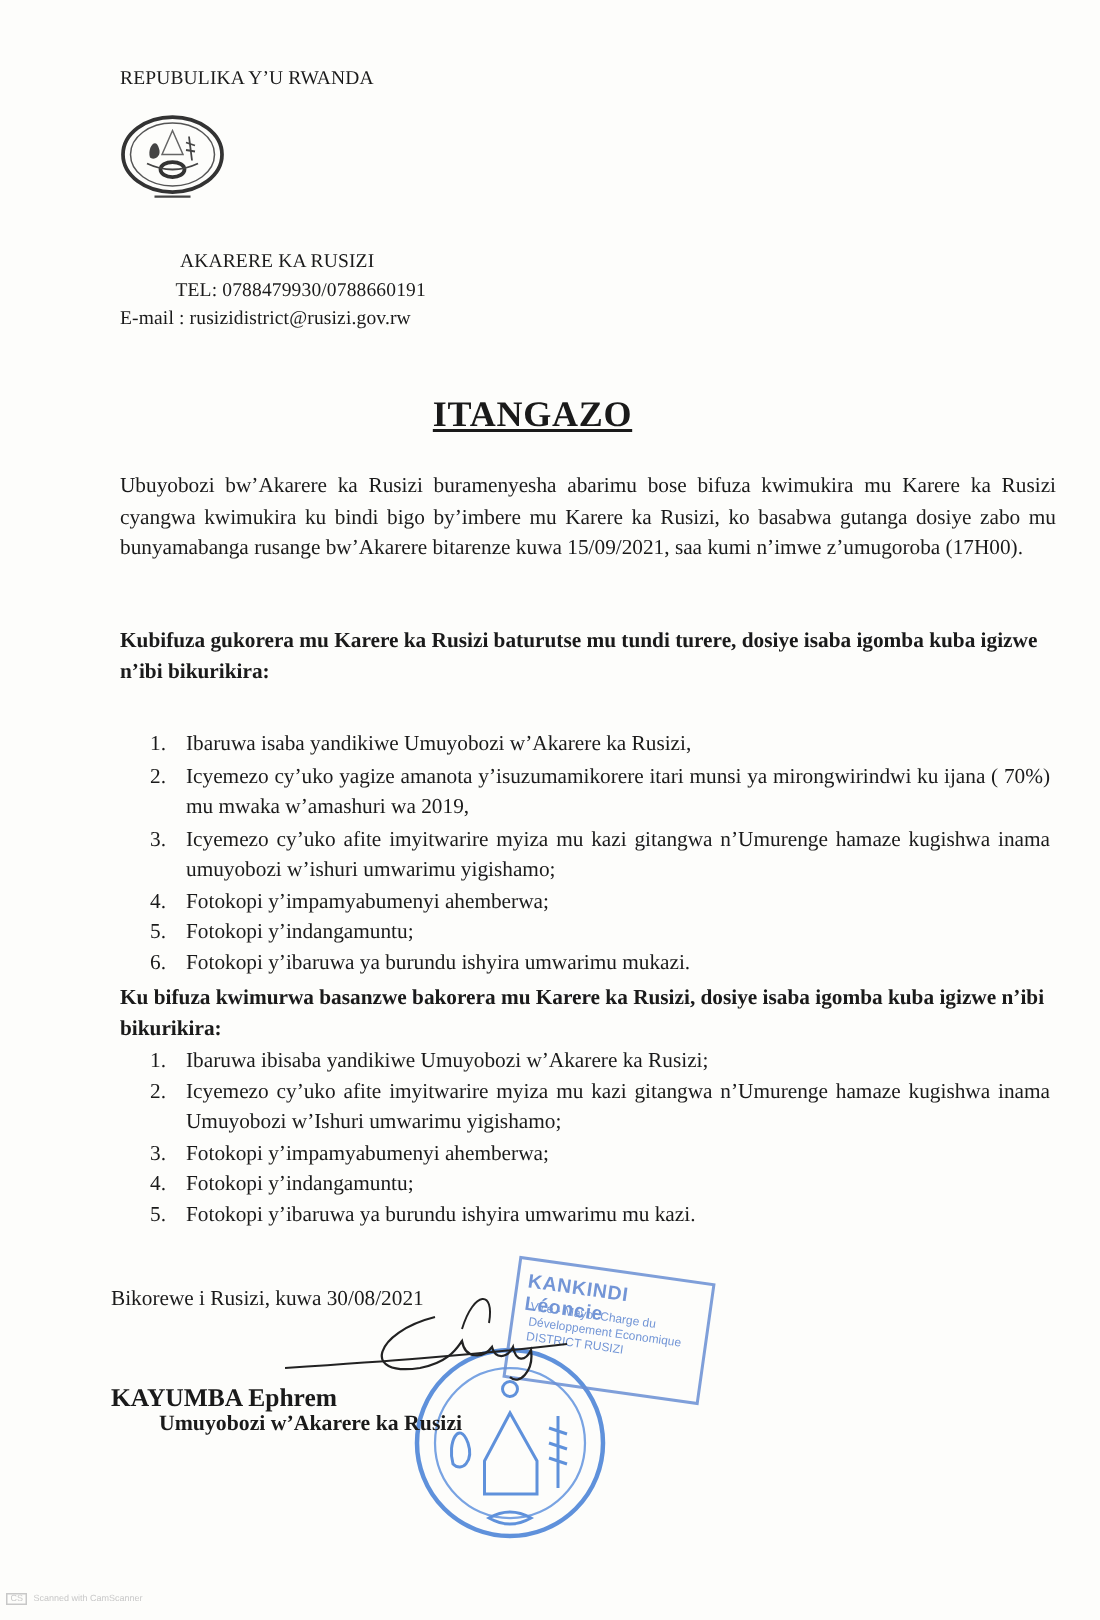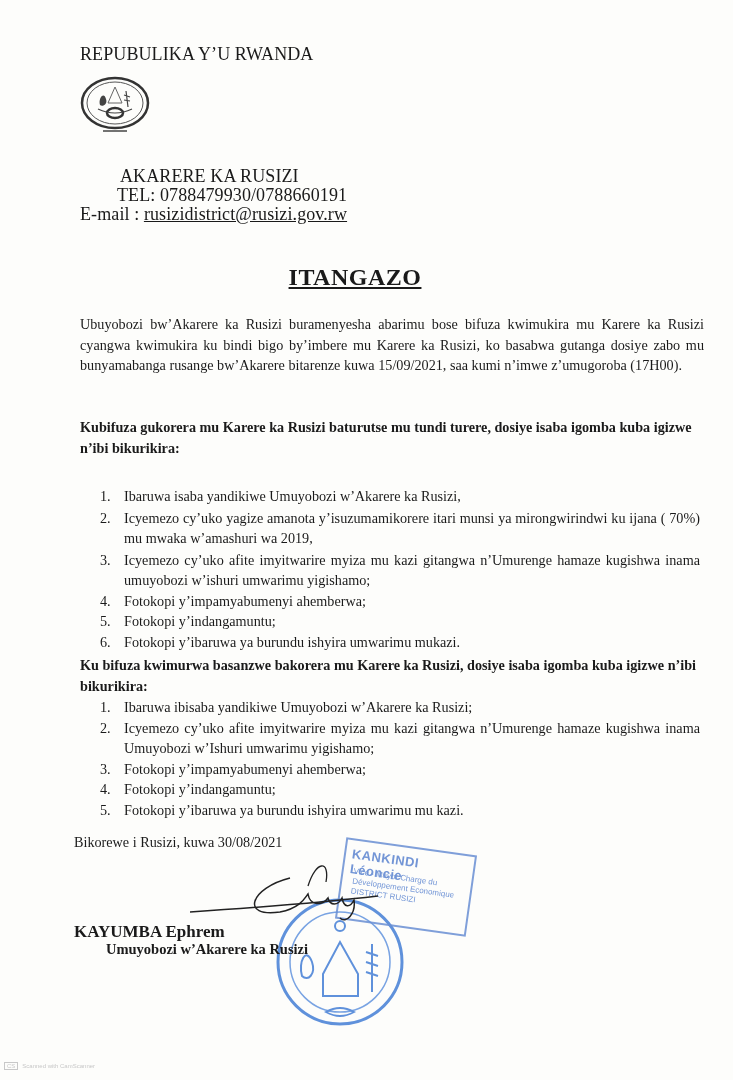--- a/index.html
+++ b/index.html
@@ -4,49 +4,49 @@
 <style>
   html, body { margin: 0; padding: 0; }
   body {
     width: 733px; height: 1080px; overflow: hidden;
     background: #fdfdfb;
     font-family: "Liberation Serif", "DejaVu Serif", serif;
     color: #1a1a1a;
     position: relative;
   }
   .page { position: absolute; left: 0; top: 0; width: 733px; height: 1080px; }
-  .hdr { position: absolute; left: 80px; font-size: 18px; letter-spacing: 0.1px; }
+  .hdr { position: absolute; left: 80px; font-size: 13px; letter-spacing: 0.1px; }
   .hdr-country { top: 44px; }
   .emblem { position: absolute; left: 78px; top: 73px; width: 75px; height: 62px; }
   .hdr-prov { top: 147px; }
   .hdr-dist { top: 166px; margin-left: 40px; }
   .hdr-tel { top: 185px; margin-left: 37px; }
   .hdr-email { top: 204px; }
-  .hdr-email a { color: #1a1a1a; text-decoration: underline; }
+  .hdr-email a { color: #1a1a1a; }
   .title {
     position: absolute; top: 264px; left: 0; width: 710px; text-align: center;
     font-weight: bold; font-size: 24px; text-decoration: underline; letter-spacing: 0.5px;
   }
   .para {
     position: absolute; left: 80px; width: 624px; font-size: 14.2px; line-height: 20.5px;
     text-align: justify;
   }
   .intro { top: 314px; }
   .sec1 { top: 417px; font-weight: bold; text-align: left; }
   .sec2 { top: 655px; font-weight: bold; text-align: left; }
   ol.list {
     position: absolute; margin: 0; padding: 0; list-style: none;
     font-size: 14.2px; line-height: 20.5px; width: 600px;
   }
   ol.list li { position: relative; padding-left: 24px; text-align: justify; }
   ol.list li .num { position: absolute; left: 0; top: 0; }
   .list1 { left: 100px; top: 486px; }
   .list1 li:nth-child(2), .list1 li:nth-child(3) { margin-top: 1px; }
   .list2 { left: 100px; top: 697px; }
-  .signed-at { position: absolute; left: 74px; top: 834px; font-size: 14.2px; }
+  .signed-at { position: absolute; left: 74px; top: 858px; font-size: 14.2px; }
   .signer-name { position: absolute; left: 74px; top: 922px; font-size: 17px; font-weight: bold; }
   .signer-title { position: absolute; left: 74px; top: 941px; font-size: 14.5px; font-weight: bold; margin-left: 32px; }
   .signature { position: absolute; left: 190px; top: 858px; width: 190px; height: 70px; }
   .stamp-rect {
     position: absolute; left: 340px; top: 846px; width: 128px; height: 78px;
     border: 2px solid #6a8fd4; transform: rotate(8deg);
     color: #5b84d0; font-family: "Liberation Sans", sans-serif;
     opacity: 0.85;
   }
   .stamp-rect .sname { position: absolute; top: 6px; left: 6px; font-size: 13px; font-weight: bold; letter-spacing: 0.5px; }

